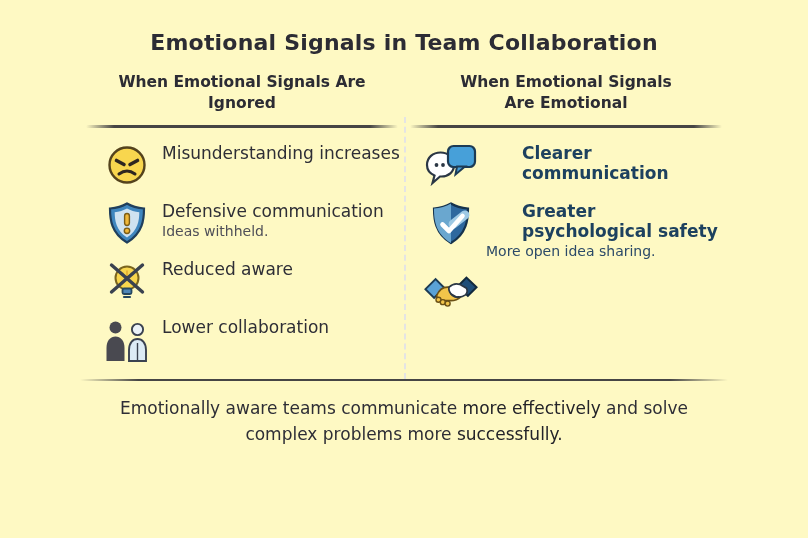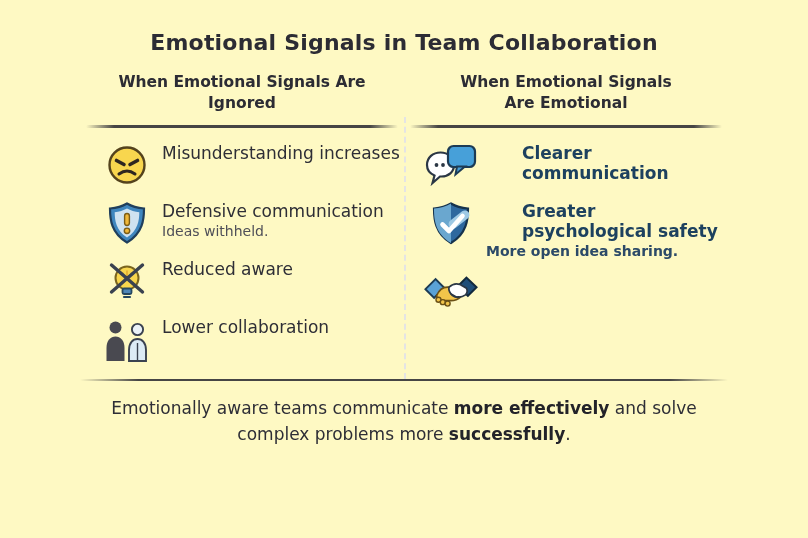--- a/index.html
+++ b/index.html
@@ -22,32 +22,32 @@
     background:linear-gradient(to right, rgba(50,50,55,0), rgba(50,50,55,.9) 9%, rgba(50,50,55,.9) 91%, rgba(50,50,55,0));
   }
   .col .hline { width:96%; margin-left:auto; margin-right:auto; }
   .items { padding:15px 0 0 20px; }
   .item { display:flex; align-items:flex-start; margin-bottom:11px; min-height:47px; }
   .icon { width:54px; flex:0 0 54px; display:flex; justify-content:center; align-items:center; }
   .txt { margin-left:8px; }
   .label { font-size:17px; color:#2e2e36; line-height:1.2; }
   .col-right .label { color:#1d415f; font-weight:600;margin-left:36px; }
   .sub { font-size:14px; color:#4f4f58; margin-top:2px; line-height:1.2; }
-  .col-right .sub { color:#2c4a68;font-weight:bold; }
+  .col-right .sub { color:#2c4a68; }
   .sub:empty { display:none; }
   .divider {
     position:absolute; left:50%; top:46px; bottom:-4px; width:0;
     border-left:2px dashed #e4e4e4;
   }
   .hline.full { width:648px; margin:4px auto 0; }
   .footer {
     width:600px; margin:15px auto 0; text-align:center;
     font-size:17px; line-height:1.5; color:#2e2e36;
   }
-  .footer strong { font-weight:700; color:#232329; }
+  .footer strong { font-weight:400; color:#232329; }
 </style>
 </head>
 <body>
 
 <div class="canvas">
 
   <h1 class="title">Emotional Signals in Team Collaboration</h1>
 
   <div class="columns">
     <div class="divider"></div>

